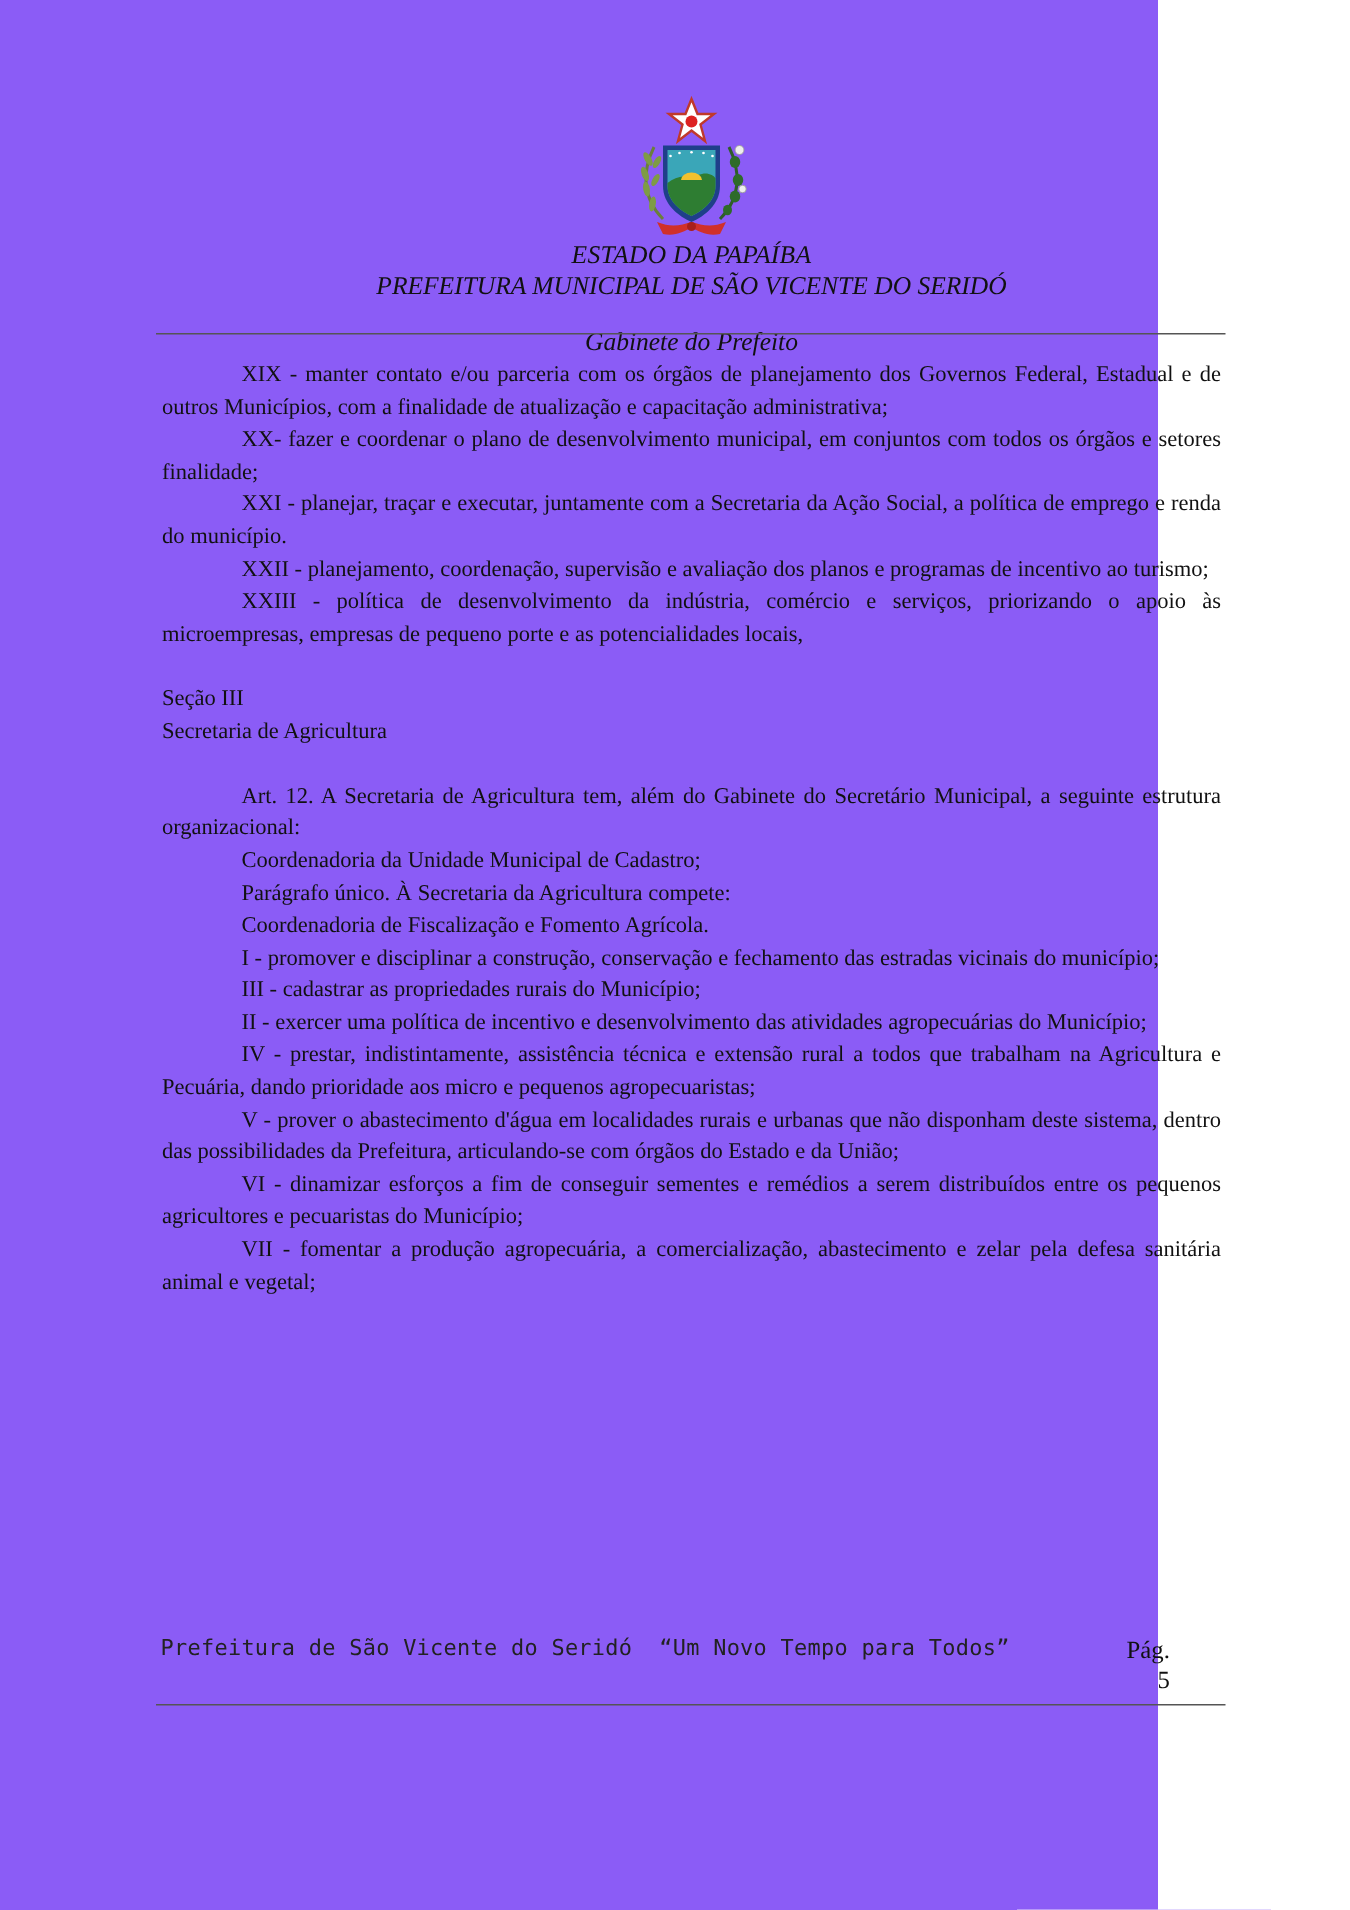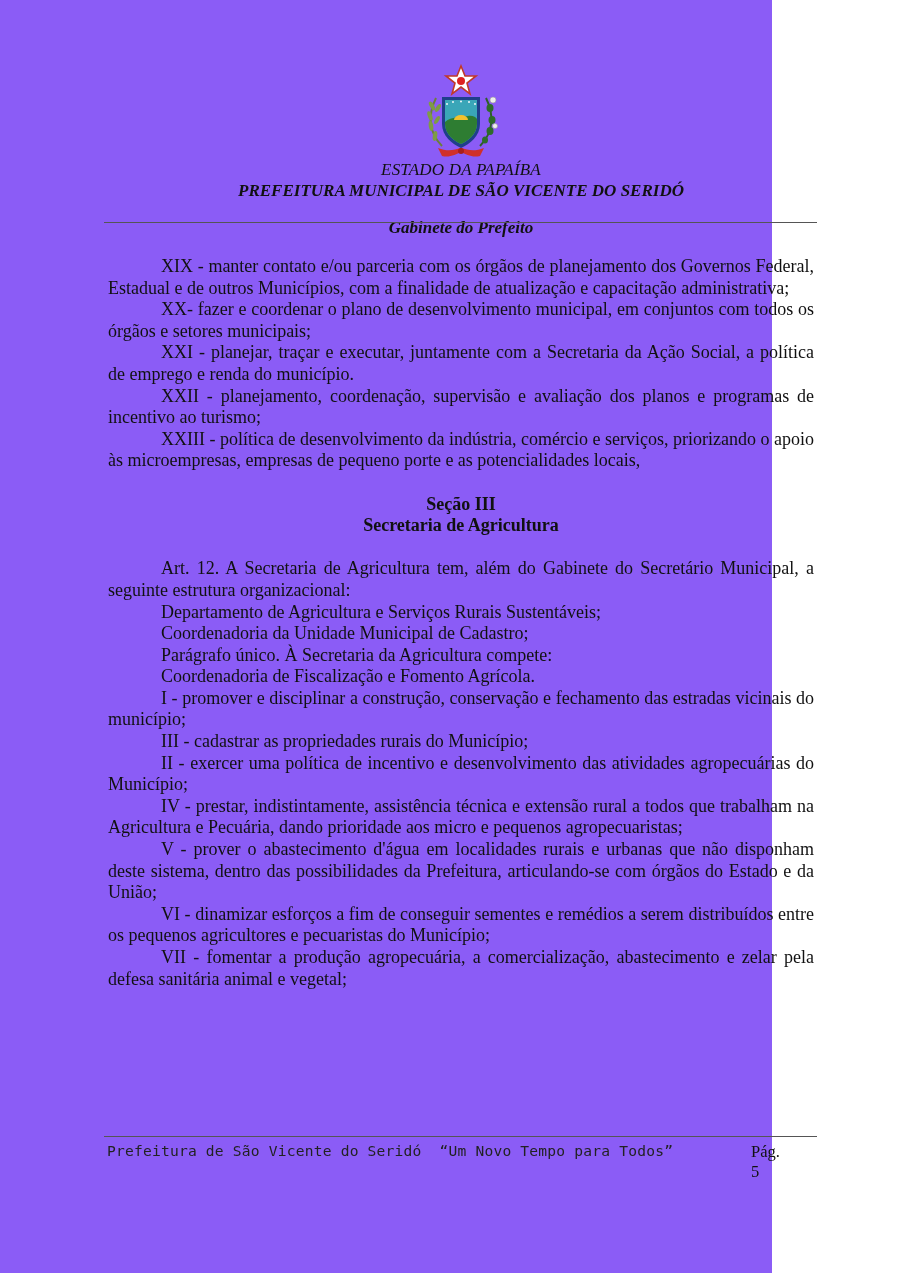--- a/index.html
+++ b/index.html
@@ -2,35 +2,35 @@
 <html><head>
 <meta charset="utf-8">
 <style>
   html, body { margin: 0; padding: 0; background: #ffffff; }
   body { width: 900px; height: 1273px; position: relative; overflow: hidden;
          font-family: "Liberation Serif", serif; color: #111; }
   .page { position: absolute; left: 0; top: 0; width: 772px; height: 1273px; background:#8b5cf6; }
 
   
   .crest { position: absolute; left: 420px; top: 64px; width: 82px; height: 96px; }
-  .hdr { position: absolute; left: 105px; width: 712px; text-align: center; font-style: italic; font-weight: bold; }
+  .hdr { position: absolute; left: 105px; width: 712px; text-align: center; font-style: italic; font-weight: normal; }
   .hdr-state { top: 160px; font-size: 17px; font-weight: normal; letter-spacing: 0.2px; }
   .hdr-pref { top: 181px; font-size: 17px; }
   .hdr-gab { top: 218px; font-size: 17px; }
   .hdr-rule { position: absolute; left: 104px; top: 222px; width: 713px; height: 1px; background: #555; }
 
   
-  .body { position: absolute; left: 108px; top: 256px; width: 706px; font-size: 18px; line-height: 21.6px; text-align: justify; }
+  .body { position: absolute; left: 108px; top: 240px; width: 706px; font-size: 15px; line-height: 21.6px; text-align: justify; }
   .p { margin: 0; text-indent: 53px; }
-  .sec { text-align: center; font-weight: bold; margin: 0; text-indent: 0; }
+  .sec { text-align: left; font-weight: normal; margin: 0; text-indent: 0; }
   .gap { height: 21.6px; }
 
   
   .ftr-rule { position: absolute; left: 104px; top: 1136px; width: 713px; height: 1px; background: #555; }
-  .ftr { position: absolute; top: 1142px; font-size: 16px; }
+  .ftr { position: absolute; top: 1090px; font-size: 16px; text-align: right; }
   .ftr-left { left: 107px; font-family: "DejaVu Sans Mono", monospace; font-size: 14.6px; letter-spacing: 0.2px; color: #222; }
   .ftr-page { left: 751px; font-family: "Liberation Serif", serif; font-size: 16.5px; }
 </style>
 </head>
 <body>
 
 <div class="page">
 
   <svg class="crest" viewBox="0 0 82 96">
 
@@ -73,32 +73,31 @@
     <circle cx="41" cy="87" r="3" fill="#a81f1a"></circle>
   </svg>
 
   <div class="hdr hdr-state">ESTADO DA PAPAÍBA</div>
   <div class="hdr hdr-pref">PREFEITURA MUNICIPAL DE SÃO VICENTE DO SERIDÓ</div>
   <div class="hdr hdr-gab">Gabinete do Prefeito</div>
   <div class="hdr-rule"></div>
 
   <div class="body">
     <p class="p">XIX - manter contato e/ou parceria com os órgãos de planejamento dos Governos Federal, Estadual e de outros Municípios, com a finalidade de atualização e capacitação administrativa;</p>
-    <p class="p">XX- fazer e coordenar o plano de desenvolvimento municipal, em conjuntos com todos os órgãos e setores municipais;</p>
+    <p class="p">XX- fazer e coordenar o plano de desenvolvimento municipal, em conjuntos com todos os órgãos e setores finalidade;</p>
     <p class="p">XXI -  planejar, traçar e executar, juntamente com a Secretaria da Ação Social, a política de emprego e renda do município.</p>
     <p class="p">XXII - planejamento, coordenação, supervisão e avaliação dos planos e programas de incentivo ao turismo;</p>
     <p class="p">XXIII - política de desenvolvimento da indústria, comércio e serviços, priorizando o apoio às microempresas, empresas de pequeno porte e as potencialidades locais,</p>
 
     <div class="gap"></div>
     <p class="sec">Seção III</p>
     <p class="sec">Secretaria de Agricultura</p>
     <div class="gap"></div>
 
     <p class="p">Art. 12. A Secretaria de Agricultura tem, além do Gabinete do Secretário Municipal, a seguinte estrutura organizacional:</p>
-    <p class="p">Departamento de Agricultura e Serviços Rurais Sustentáveis;</p>
     <p class="p">Coordenadoria da Unidade Municipal de Cadastro;</p>
     <p class="p">Parágrafo único. À Secretaria da Agricultura compete:</p>
     <p class="p">Coordenadoria de Fiscalização e Fomento Agrícola.</p>
 
     <p class="p">I - promover e disciplinar a construção, conservação e fechamento das estradas vicinais do município;</p>
     <p class="p">III - cadastrar as propriedades rurais do Município;</p>
     <p class="p">II - exercer uma política de incentivo e desenvolvimento das atividades agropecuárias do Município;</p>
     <p class="p">IV - prestar, indistintamente, assistência técnica e extensão rural a todos que trabalham na Agricultura e Pecuária, dando prioridade aos micro e pequenos agropecuaristas;</p>
     <p class="p">V - prover o abastecimento d'água em localidades rurais e urbanas que não disponham deste sistema, dentro das possibilidades da Prefeitura, articulando-se com órgãos do Estado e da União;</p>
     <p class="p">VI - dinamizar esforços a fim de conseguir sementes e remédios a serem distribuídos entre os pequenos agricultores e pecuaristas do Município;</p>

